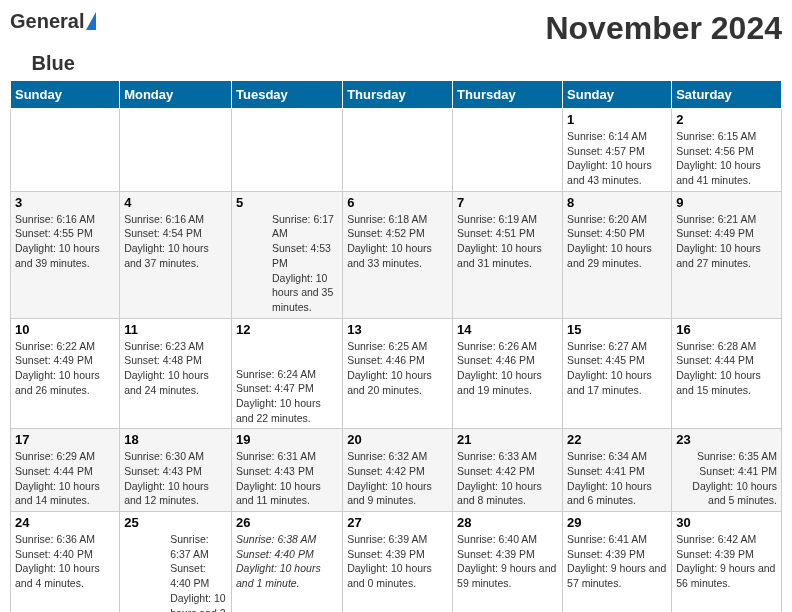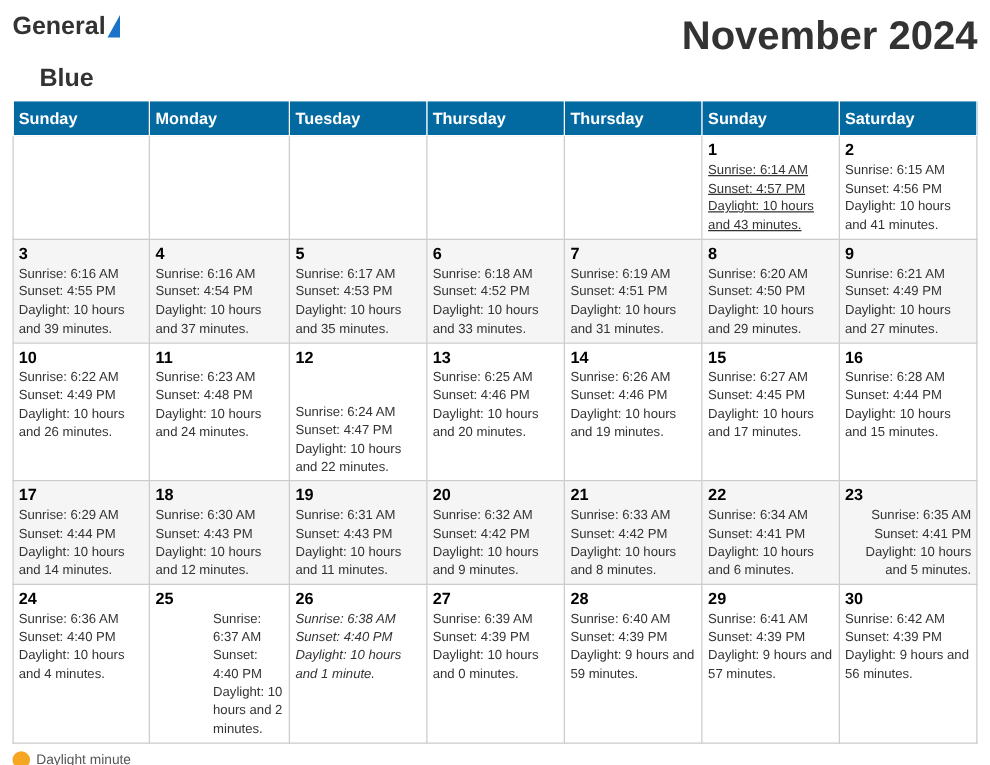--- a/index.html
+++ b/index.html
@@ -134,21 +134,21 @@
   </thead>
   <tbody id="calendar-body">
       <tr>
         <td class="empty-cell"></td>
         <td class="empty-cell"></td>
         <td class="empty-cell"></td>
         <td class="empty-cell"></td>
         <td class="empty-cell"></td>
         <td>
           <div class="day-number">1</div>
-          <div class="day-info" style="white-space: pre-line; text-decoration: underline;">Sunrise: 6:14 AM
+          <div class="day-info" style="white-space: pre-line;">Sunrise: 6:14 AM
 Sunset: 4:57 PM
 Daylight: 10 hours and 43 minutes.</div>
         </td>
         <td>
           <div class="day-number">2</div>
           <div class="day-info" style="white-space: pre-line;">Sunrise: 6:15 AM
 Sunset: 4:56 PM
 Daylight: 10 hours and 41 minutes.</div>
         </td>
       </tr>
@@ -160,21 +160,21 @@
 Daylight: 10 hours and 39 minutes.</div>
         </td>
         <td>
           <div class="day-number">4</div>
           <div class="day-info" style="white-space: pre-line;">Sunrise: 6:16 AM
 Sunset: 4:54 PM
 Daylight: 10 hours and 37 minutes.</div>
         </td>
         <td>
           <div class="day-number">5</div>
-          <div class="day-info" style="white-space: pre-line;">Sunrise: 6:17 AM
+          <div class="day-info" style="white-space: pre-line; margin-left: 36px;">Sunrise: 6:17 AM
 Sunset: 4:53 PM
 Daylight: 10 hours and 35 minutes.</div>
         </td>
         <td>
           <div class="day-number">6</div>
           <div class="day-info" style="white-space: pre-line;">Sunrise: 6:18 AM
 Sunset: 4:52 PM
 Daylight: 10 hours and 33 minutes.</div>
         </td>
         <td>

